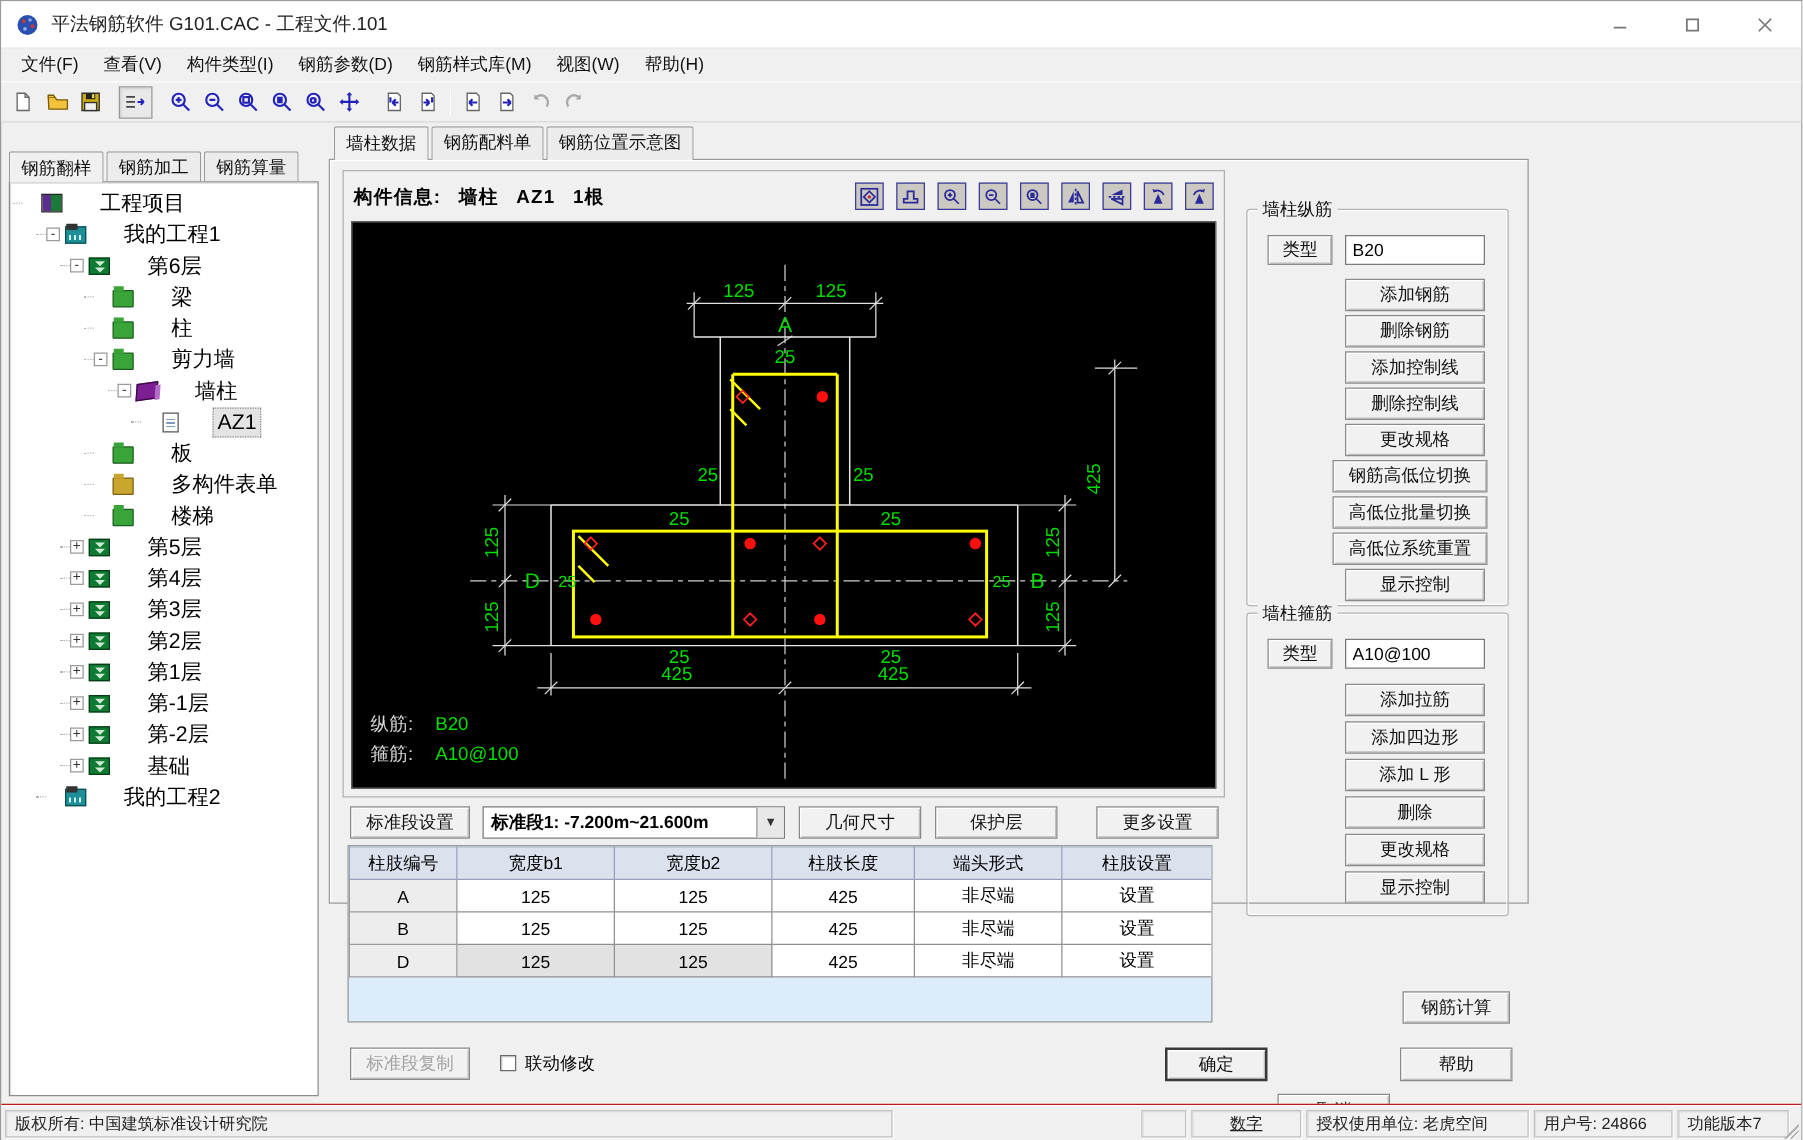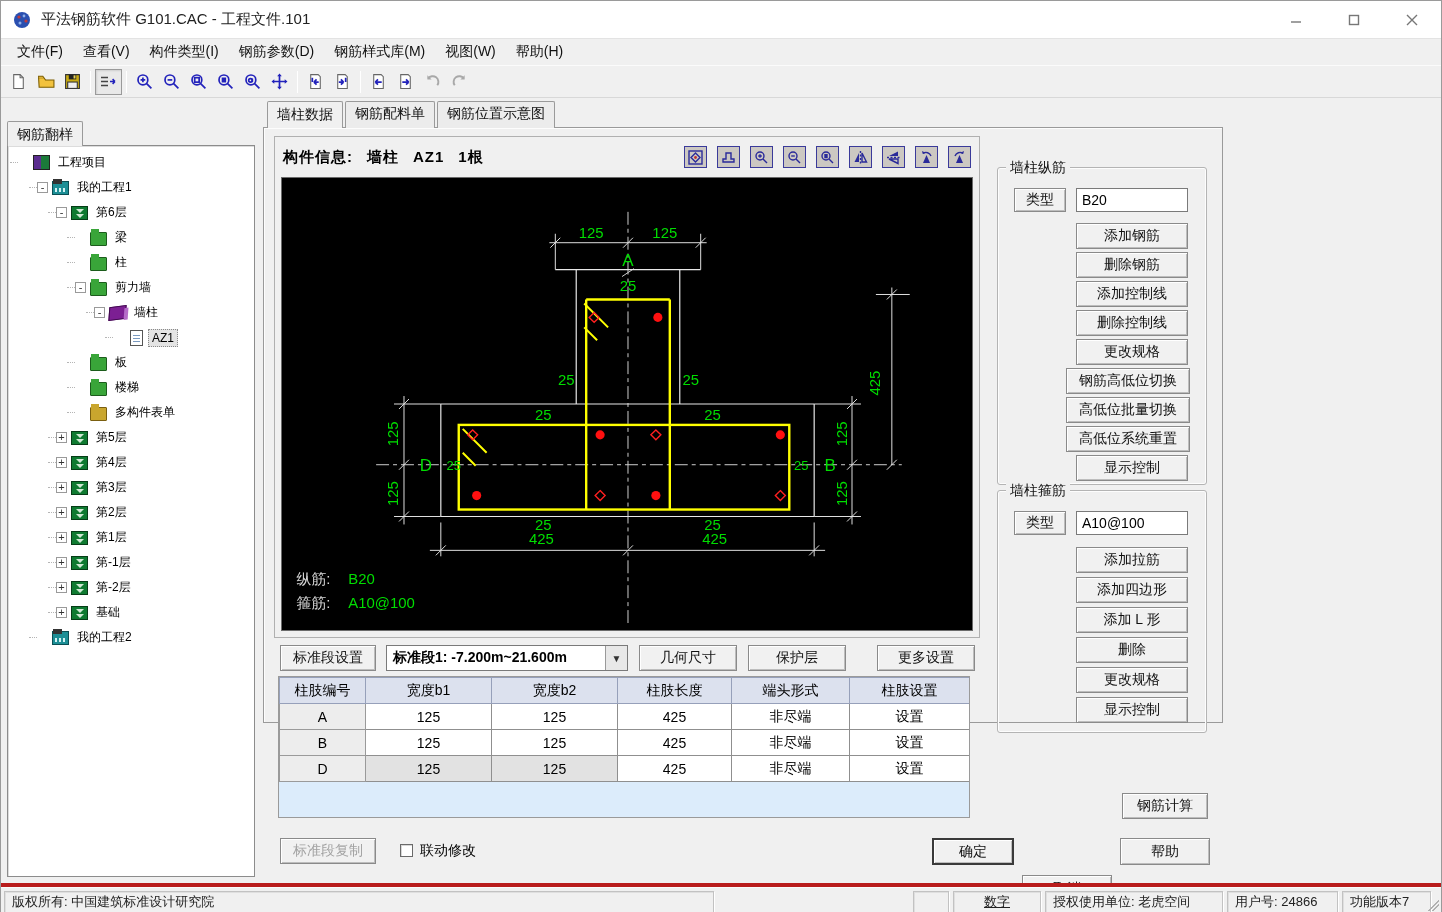--- a/index.html
+++ b/index.html
@@ -21,30 +21,30 @@
   .menubar { position:absolute; left:0; top:38px; width:100%; height:26px; background:#f0f0f0; display:flex; align-items:center; padding-left:6px; }
   .menu-item { padding:3px 10px; font-size:14px; color:#111; }
 
   
   .toolbar { position:absolute; left:0; top:64px; width:100%; height:33px; background:#f0f0f0; border-top:1px solid #fbfbfb; border-bottom:1px solid #d8d8d8; display:flex; align-items:center; padding-left:4px; }
   .tb-btn { width:27px; height:26px; display:flex; align-items:center; justify-content:center; }
   .tb-btn.pressed { border:1px solid #9a9a9a; background:#e9e9e9; box-shadow:inset 1px 1px 2px #cfcfcf; }
   .tb-sep { width:1px; height:22px; background:#c8c8c8; border-right:1px solid #fff; margin:0 4px; }
 
   
-  .left-tabs { position:absolute; left:6px; top:120px; height:25px; display:flex;flex-direction:column; }
+  .left-tabs { position:absolute; left:6px; top:120px; height:25px; display:flex; }
   .tab { border:1px solid #9a9a9a; border-bottom:none; background:#ececec; padding:3px 9px 2px; font-size:14px; border-radius:2px 2px 0 0; margin-right:2px; color:#111; }
   .tab.x-active { background:#f0f0f0; position:relative; top:0; padding-top:4px; z-index:3; }
   .tree-panel { position:absolute; left:6px; top:144px; width:248px; height:732px; background:#fff; border:1px solid #8c8c8c; box-shadow:inset 1px 1px 0 #dcdcdc; overflow:hidden; z-index:2; }
   .tree-row { display:flex; align-items:center; height:25px; white-space:nowrap; }
   .tree-row .stub { width:8px; border-top:1px dotted #b5b5b5; margin-left:2px; }
   .toggle { width:11px; height:11px; border:1px solid #9a9a9a; background:#fff; font-size:11px; line-height:9px; text-align:center; color:#333; margin-right:4px; flex:none; }
   .toggle:empty { visibility:hidden; }
   .ticon { width:17px; height:14px; position:relative; flex:none; margin-right:5px; }
-  .tree-label { font-size:12px; padding:1px 3px; }
+  .tree-label { font-size:17px; padding:1px 3px;margin-left:22px; }
   .tree-row.selected .tree-label { background:#e4e4e4; border:1px dotted #8a8a8a; }
 
   
   .x-books { background:linear-gradient(90deg,#5b2d8f 0 45%,#1b7a3a 45% 100%); border:1px solid #222; height:15px; }
   .x-project { background:#1d8f96; border:1px solid #0a4f54; }
   .x-project::after { content:""; position:absolute; left:2px; top:6px; right:2px; bottom:2px; background:repeating-linear-gradient(90deg,#d2f3f5 0 2px,#1d8f96 2px 4px); }
   .x-project::before { content:""; position:absolute; left:0; top:-3px; width:9px; height:5px; background:#333; }
   .x-floor { background:#0f7a31; border:1px solid #063c17; }
   .x-floor::before, .x-floor::after { content:""; position:absolute; left:4px; border-left:4px solid transparent; border-right:4px solid transparent; border-top:4px solid #cfe9d4; }
   .x-floor::before { top:2px; } .x-floor::after { top:7px; }
@@ -91,21 +91,21 @@
 
   
   .groupbox { position:absolute; border:1px solid #b4b4b4; border-radius:3px; box-shadow:inset 0 0 0 1px #fdfdfd; }
   .gb-title { position:absolute; top:-9px; left:8px; background:#f0f0f0; padding:0 4px; font-size:14px; color:#111; }
   .type-btn { position:absolute; left:16px; top:20px; width:52px; height:24px; }
   .type-field { position:absolute; left:78px; top:20px; width:112px; height:24px; border:1px solid #7a7a7a; background:#fff; font-size:14px; padding:0 5px; font-family:inherit; }
   .rp-btn { position:absolute; left:78px; width:112px; height:26px; }
   .rp-btn.wide { left:68px; width:124px; }
 
   
-  .statusbar { position:absolute; left:0; top:882px; width:100%; height:30px; background:#f0f0f0; border-top:4px solid #b91c1c; box-shadow:inset 0 1px 0 #fbfbfb; }
+  .statusbar { position:absolute; left:0; top:882px; width:100%; height:30px; background:#f0f0f0; border-top:1px solid #b91c1c; box-shadow:inset 0 1px 0 #fbfbfb; }
   .sb-cell { position:absolute; top:4px; height:22px; border:1px solid #c2c2c2; box-shadow:inset 1px 1px 0 #dfdfdf, 1px 1px 0 #ffffff; font-size:13px; color:#222; display:flex; align-items:center; padding:0 7px; white-space:nowrap; }
   .grip { position:absolute; right:2px; bottom:2px; width:13px; height:13px; background:
     linear-gradient(135deg, transparent 0 55%, #b0b0b0 55% 62%, transparent 62% 72%, #b0b0b0 72% 79%, transparent 79%); }
 
   svg { display:block; }
   .icon-blue { stroke:#2222bb; fill:none; stroke-width:1.6; }
   .icon-navy { stroke:#2a2a9a; fill:none; stroke-width:1.4; }
 </style>
 </head>
 <body>
@@ -332,29 +332,29 @@
         <div class="tree-row" style="padding-left: 57px;">
           <span class="stub"></span>
           <span class="toggle"></span>
           <span class="ticon x-folder-green"></span>
           <span class="tree-label">板</span>
         </div>
 
         <div class="tree-row" style="padding-left: 57px;">
           <span class="stub"></span>
           <span class="toggle"></span>
+          <span class="ticon x-folder-yellow"></span>
+          <span class="tree-label">多构件表单</span>
+        </div>
+
+        <div class="tree-row" style="padding-left: 57px;">
+          <span class="stub"></span>
+          <span class="toggle"></span>
           <span class="ticon x-folder-green"></span>
           <span class="tree-label">楼梯</span>
-        </div>
-
-        <div class="tree-row" style="padding-left: 57px;">
-          <span class="stub"></span>
-          <span class="toggle"></span>
-          <span class="ticon x-folder-yellow"></span>
-          <span class="tree-label">多构件表单</span>
         </div>
 
         <div class="tree-row" style="padding-left: 38px;">
           <span class="stub"></span>
           <span class="toggle">+</span>
           <span class="ticon x-floor"></span>
           <span class="tree-label">第5层</span>
         </div>
 
         <div class="tree-row" style="padding-left: 38px;">

